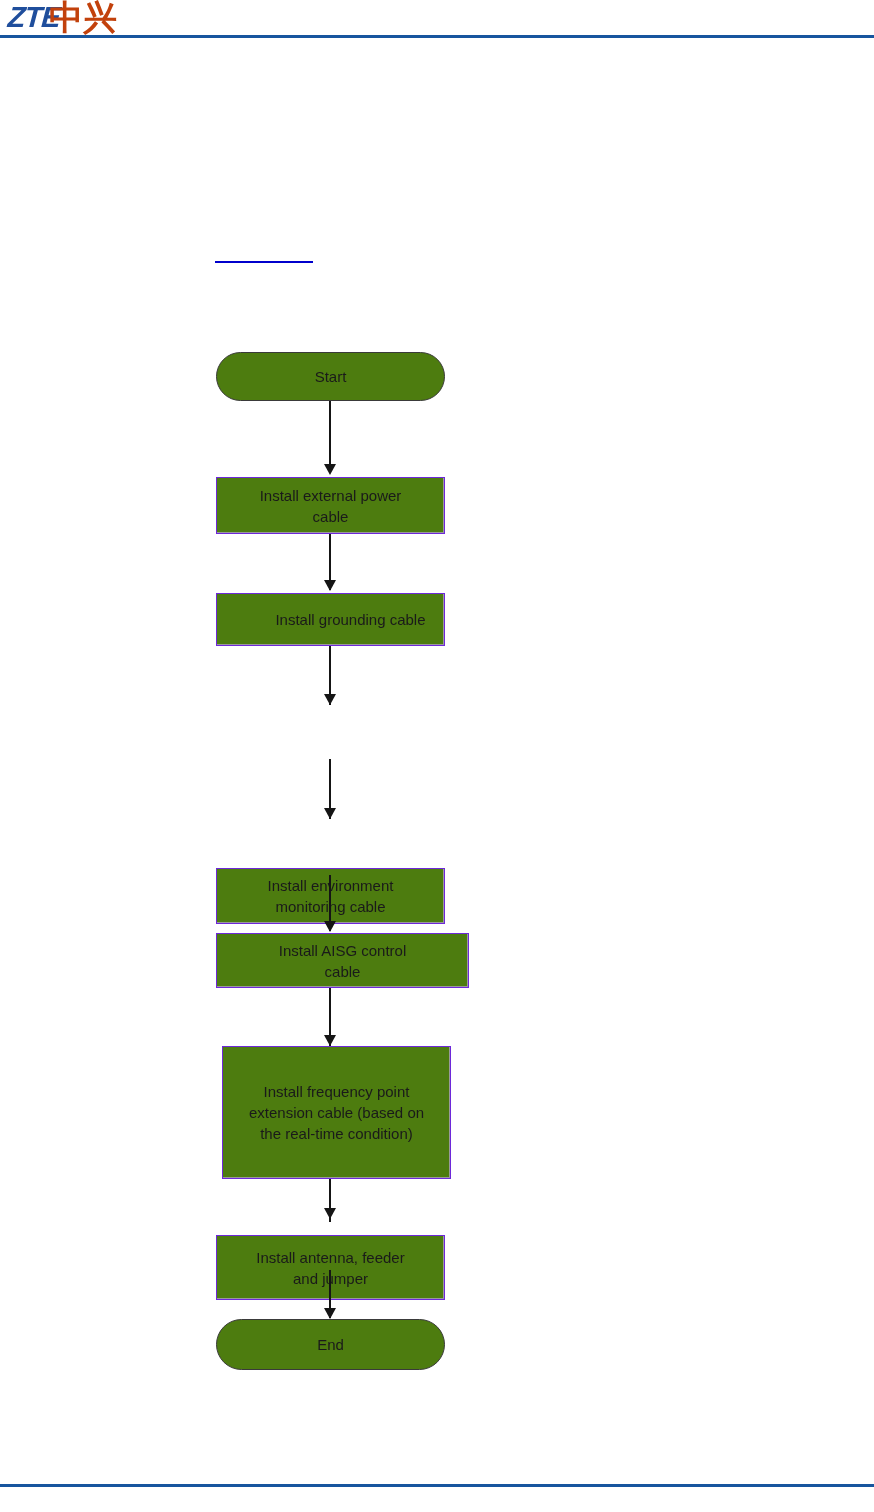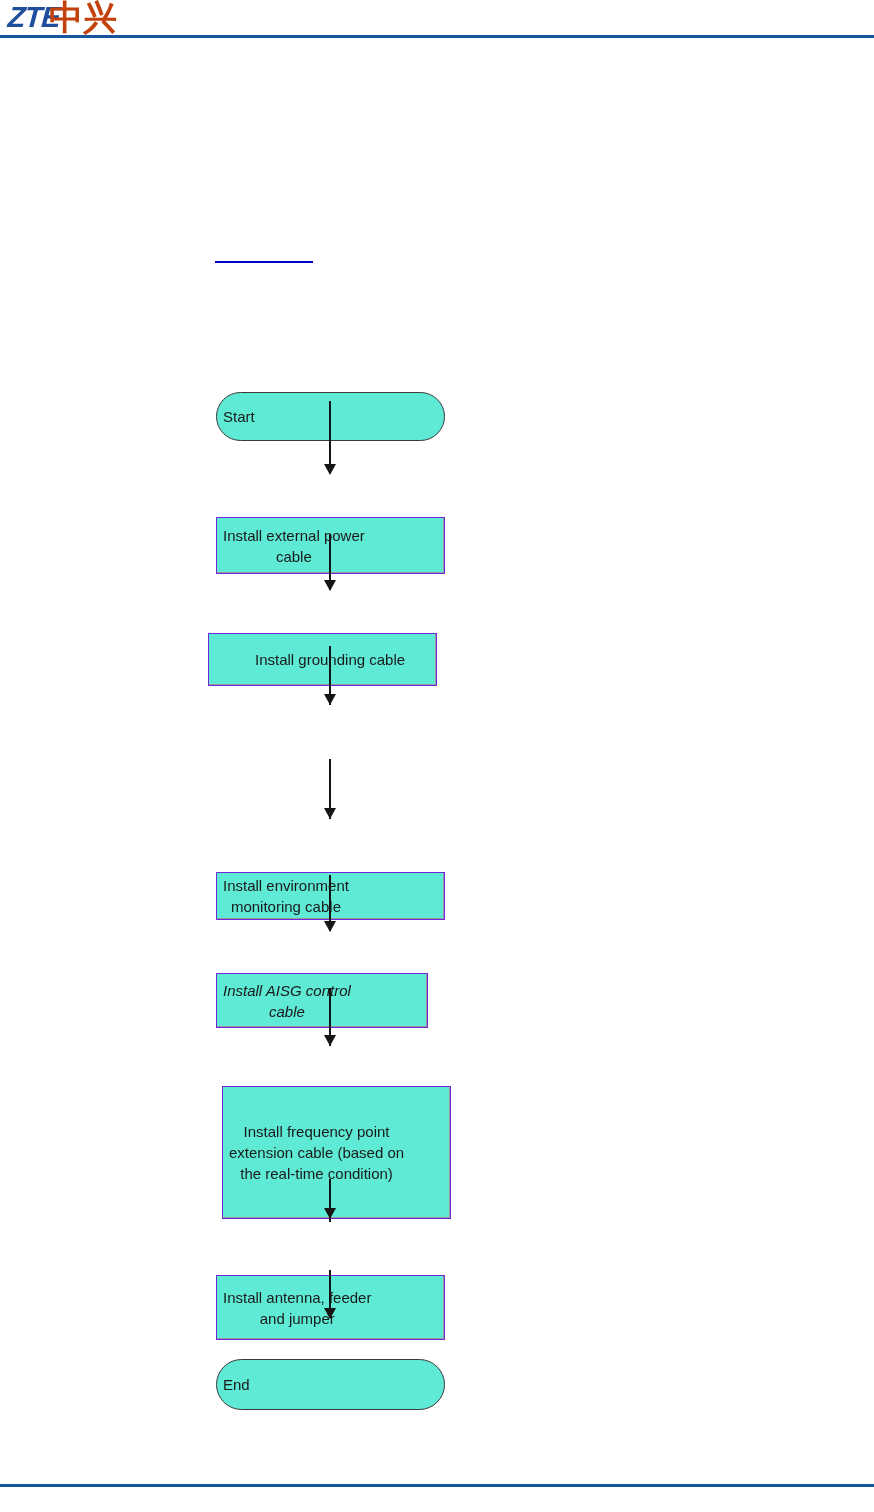--- a/index.html
+++ b/index.html
@@ -79,27 +79,26 @@
   #flowchart {
     position: absolute;
     left: 0;
     top: 0;
     width: 874px;
     height: 1512px;
   }
   .node {
     position: absolute;
     box-sizing: border-box;
-    background: #5eead4;
+    background: #4d7c0f;
     border: 1px solid #6b6b6b;
     display: flex;
     align-items: center;
-    justify-content: flex-start;
+    justify-content: center;
     text-align: center;
-    margin-top: 40px;
   }
   .node .node-label {
     font-family: "Liberation Sans", sans-serif;
     font-size: 15px;
     line-height: 21px;
     color: #1a1a1a;
     white-space: pre-line;
     padding: 0 6px;
   }
   .node.terminator {
@@ -146,37 +145,37 @@
   <div class="connector" style="top:401px; height:65px;"></div>
   <div class="arrowhead" style="left:324px; top:464px;"></div>
 
   <div class="node process" style="left:216px; top:477px; width:229px; height:57px;">
     <span class="node-label">Install external power
 cable</span>
   </div>
   <div class="connector" style="top:534px; height:56px;"></div>
   <div class="arrowhead" style="left:324px; top:580px;"></div>
 
-  <div class="node process" style="left:208px; top:593px; width:229px; height:53px;padding-left:40px;">
+  <div class="node process" style="left:216px; top:593px; width:229px; height:53px;padding-left:40px;">
     <span class="node-label">Install grounding cable</span>
   </div>
   <div class="connector" style="top:646px; height:59px;"></div>
   <div class="arrowhead" style="left:324px; top:694px;"></div>
 
   <div class="connector" style="top:759px; height:60px;"></div>
   <div class="arrowhead" style="left:324px; top:808px;"></div>
 
-  <div class="node process" style="left:216px; top:832px; width:229px; height:48px;">
+  <div class="node process" style="left:216px; top:868px; width:229px; height:56px;">
     <span class="node-label">Install environment
 monitoring cable</span>
   </div>
   <div class="connector" style="top:875px; height:56px;"></div>
   <div class="arrowhead" style="left:324px; top:921px;"></div>
 
-  <div class="node process" style="left:216px; top:933px; width:212px; height:55px;font-style:italic;">
+  <div class="node process" style="left:216px; top:933px; width:253px; height:55px;">
     <span class="node-label">Install AISG control
 cable</span>
   </div>
   <div class="connector" style="top:988px; height:58px;"></div>
   <div class="arrowhead" style="left:324px; top:1035px;"></div>
 
   <div class="node process" style="left:222px; top:1046px; width:229px; height:133px;">
     <span class="node-label">Install frequency point
 extension cable (based on
 the real-time condition)</span>

